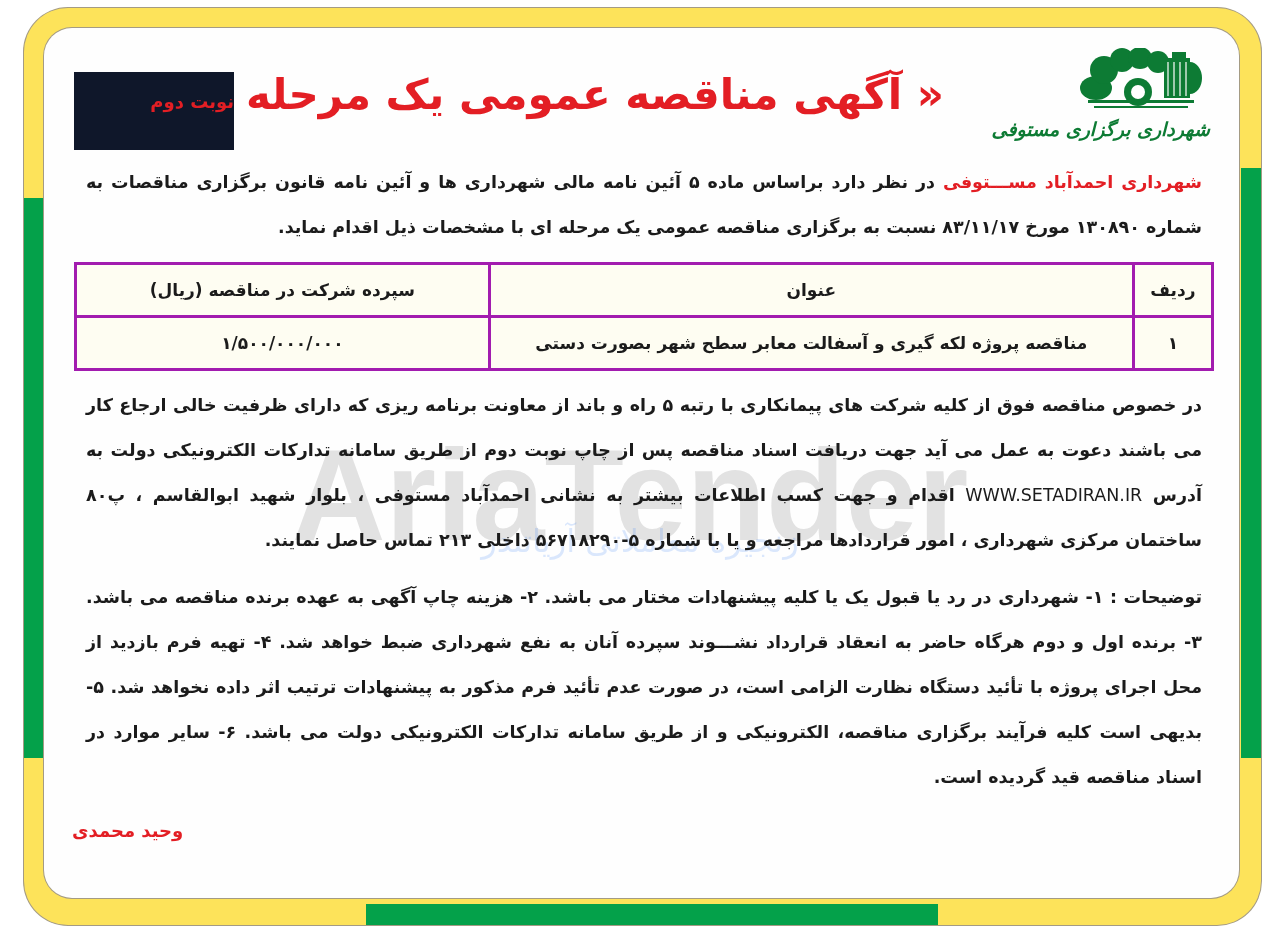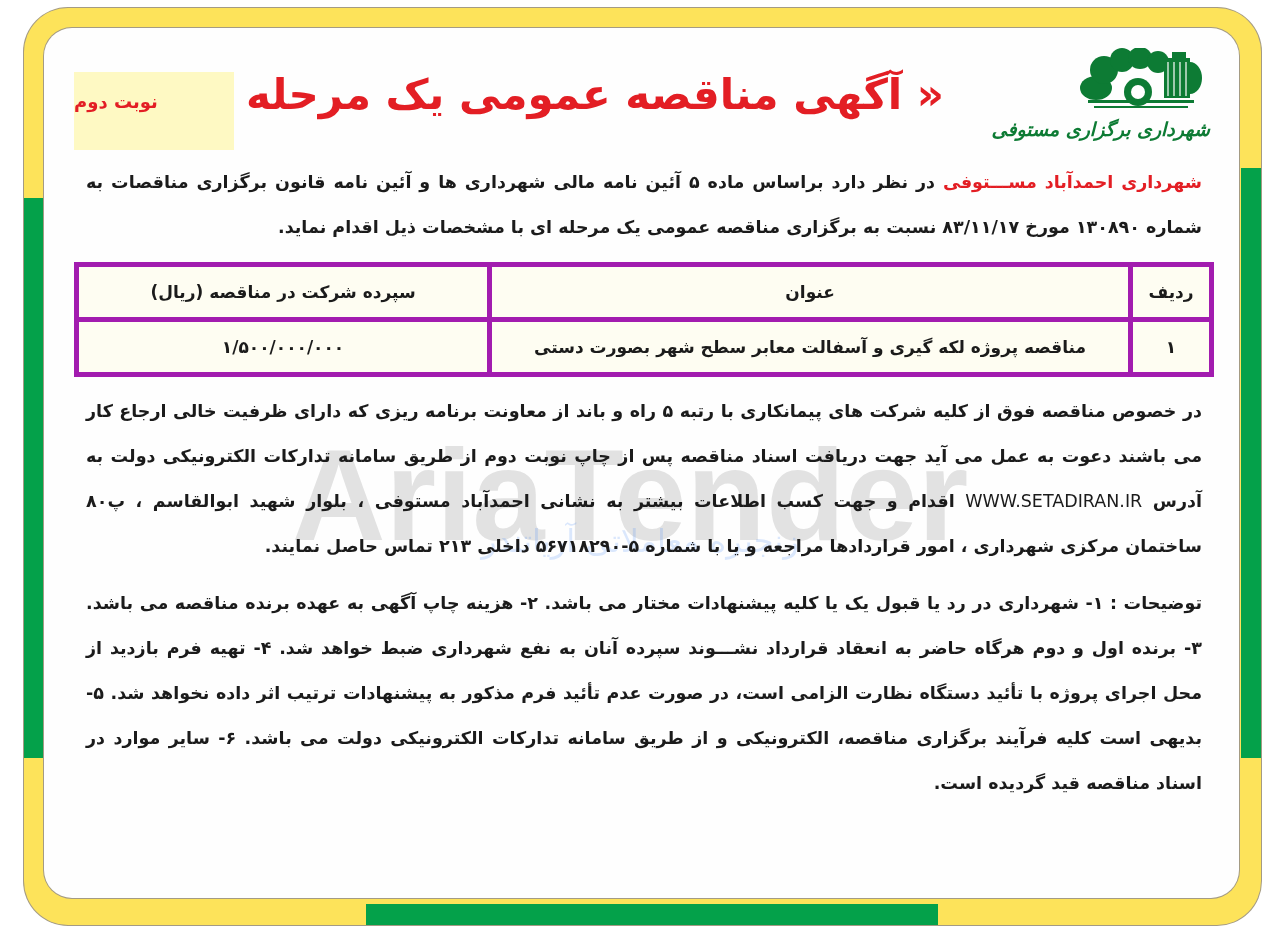--- a/index.html
+++ b/index.html
@@ -55,42 +55,42 @@
     white-space: nowrap;
   }
   .title {
     position: absolute; right: 270px; top: 30px;
     color: #e31e24; font-weight: bold; font-size: 42px;
     white-space: nowrap; letter-spacing: -0.5px;
   }
   .round-badge {
     position: absolute; left: 0; top: 32px;
     width: 160px; height: 78px;
-    background: #fef9c3;
+    background: #0f172a;
     color: #e31e24; font-weight: bold; font-size: 18px;
-    text-align: left; line-height: 60px;
+    text-align: right; line-height: 60px;
   }
 
   .para {
     font-size: 17.5px; font-weight: bold;
     line-height: 45px;
     text-align: justify;
     margin: 12px;
   }
   .red { color: #e31e24; }
 
   table.tender {
     width: 1140px;
     border-collapse: collapse;
     margin: 6px 0 4px 0;
     background: #fefdf2;
     font-size: 17px; font-weight: bold;
   }
   table.tender th, table.tender td {
-    border: 5px solid #a21caf;
+    border: 3px solid #a21caf;
     height: 50px;
     text-align: center;
     padding: 0 10px;
   }
   table.tender th { font-weight: bold; }
   .col-row { width: 56px; }
   .col-title { width: 620px; border-radius: 7px; }
   .col-deposit { width: 390px; direction: ltr; }
 
   .latin { font-family: "DejaVu Sans", sans-serif; font-weight: normal; direction: ltr; unicode-bidi: embed; }
@@ -190,13 +190,14 @@
   </table>
 
   <p class="para">
     <span>در خصوص مناقصه فوق از کلیه شرکت های پیمانکاری با رتبه ۵ راه و باند از معاونت برنامه ریزی که دارای ظرفیت خالی ارجاع کار می باشند دعوت به عمل می آید جهت دریافت اسناد مناقصه پس از چاپ نوبت دوم از طریق سامانه تدارکات الکترونیکی دولت به آدرس </span><span class="latin">WWW.SETADIRAN.IR</span><span> اقدام و جهت کسب اطلاعات بیشتر به نشانی احمدآباد مستوفی ، بلوار شهید ابوالقاسم ، پ۸۰  ساختمان مرکزی شهرداری ، امور قراردادها مراجعه و یا با شماره  ۵-۵۶۷۱۸۲۹۰ داخلی ۲۱۳ تماس حاصل نمایند.</span>
   </p>
 
   <p class="para">توضیحات : ۱- شهرداری در رد یا قبول یک یا کلیه پیشنهادات مختار می باشد. ۲- هزینه چاپ آگهی به عهده برنده مناقصه می باشد. ۳-  برنده اول و دوم هرگاه حاضر به انعقاد قرارداد نشـــوند سپرده آنان به نفع شهرداری ضبط خواهد شد. ۴- تهیه فرم بازدید از محل اجرای پروژه با تأئید دستگاه نظارت الزامی است، در صورت عدم تأئید فرم مذکور به پیشنهادات ترتیب اثر داده نخواهد شد. ۵- بدیهی است کلیه فرآیند برگزاری مناقصه، الکترونیکی و از طریق سامانه تدارکات الکترونیکی دولت می باشد. ۶- سایر موارد در اسناد مناقصه قید گردیده است.</p>
 </div>
 
 <div class="signature">
+  <div>وحید محمدی</div>
 </div>
 
 </body></html>

